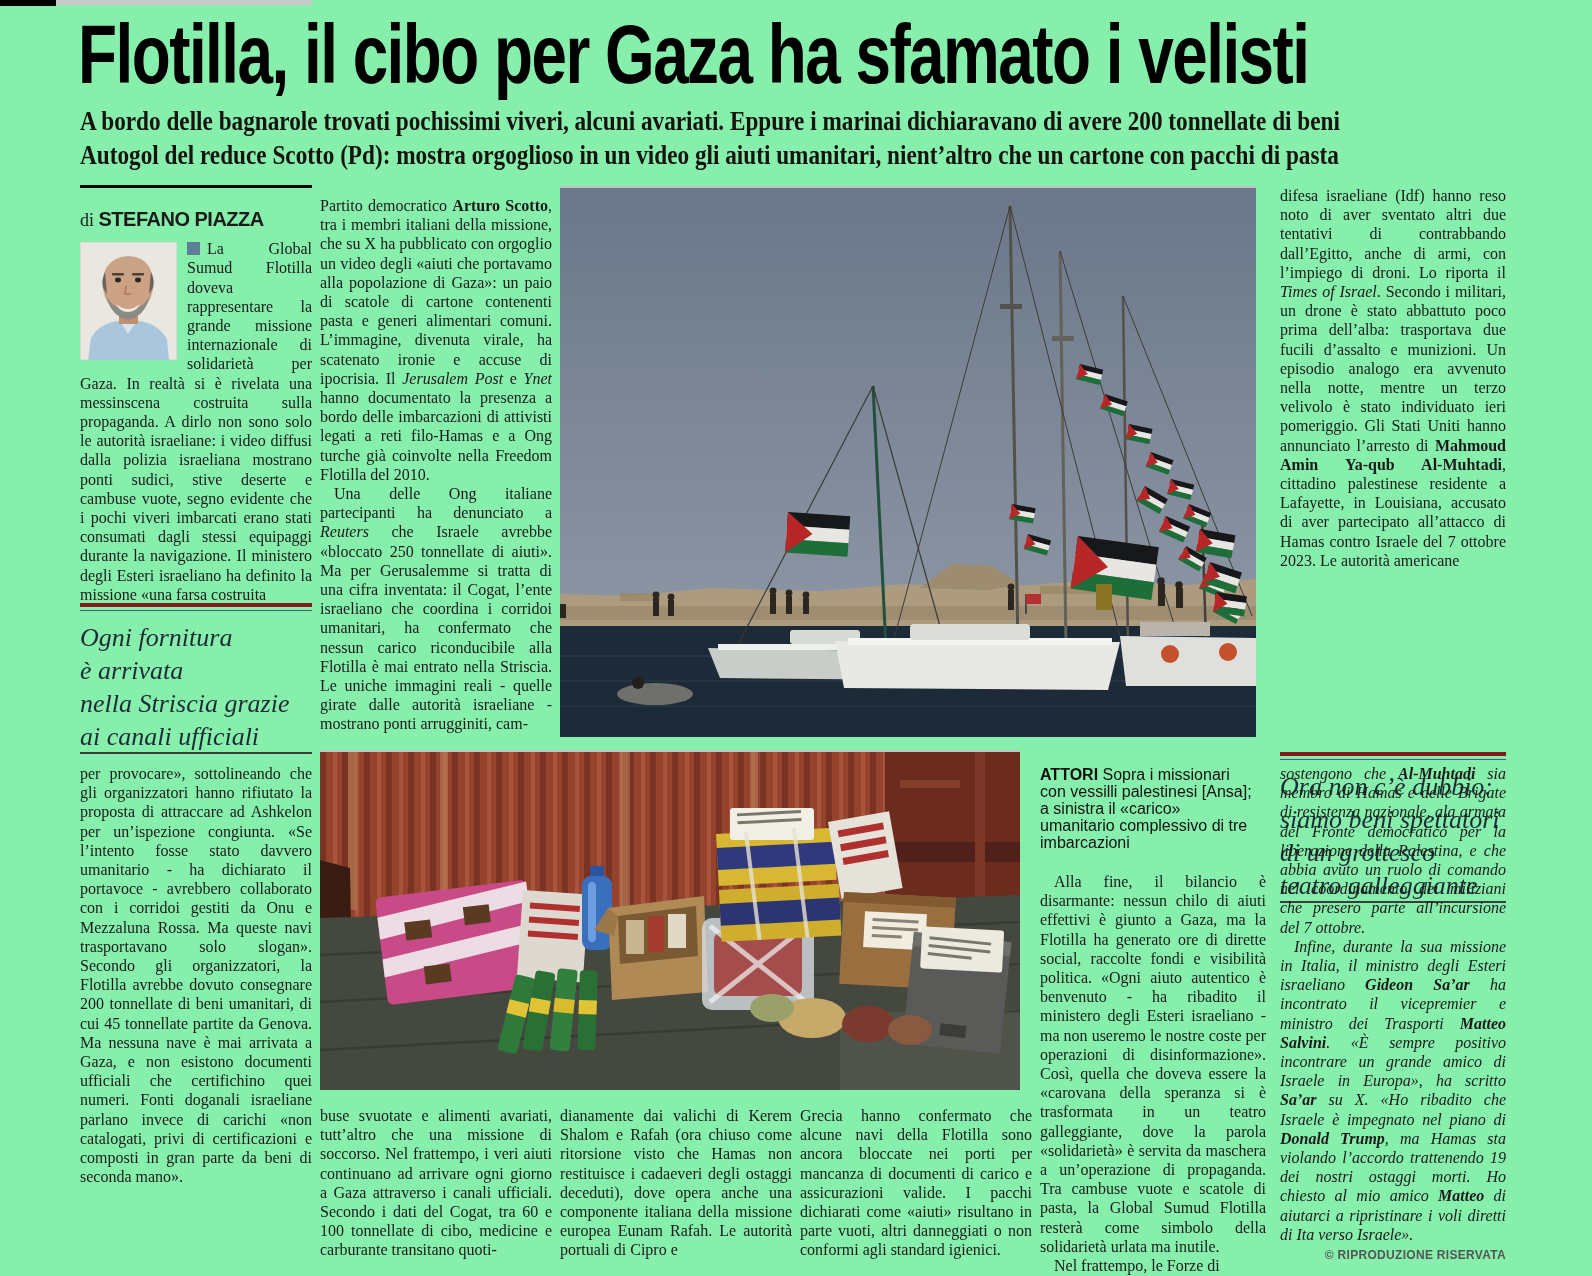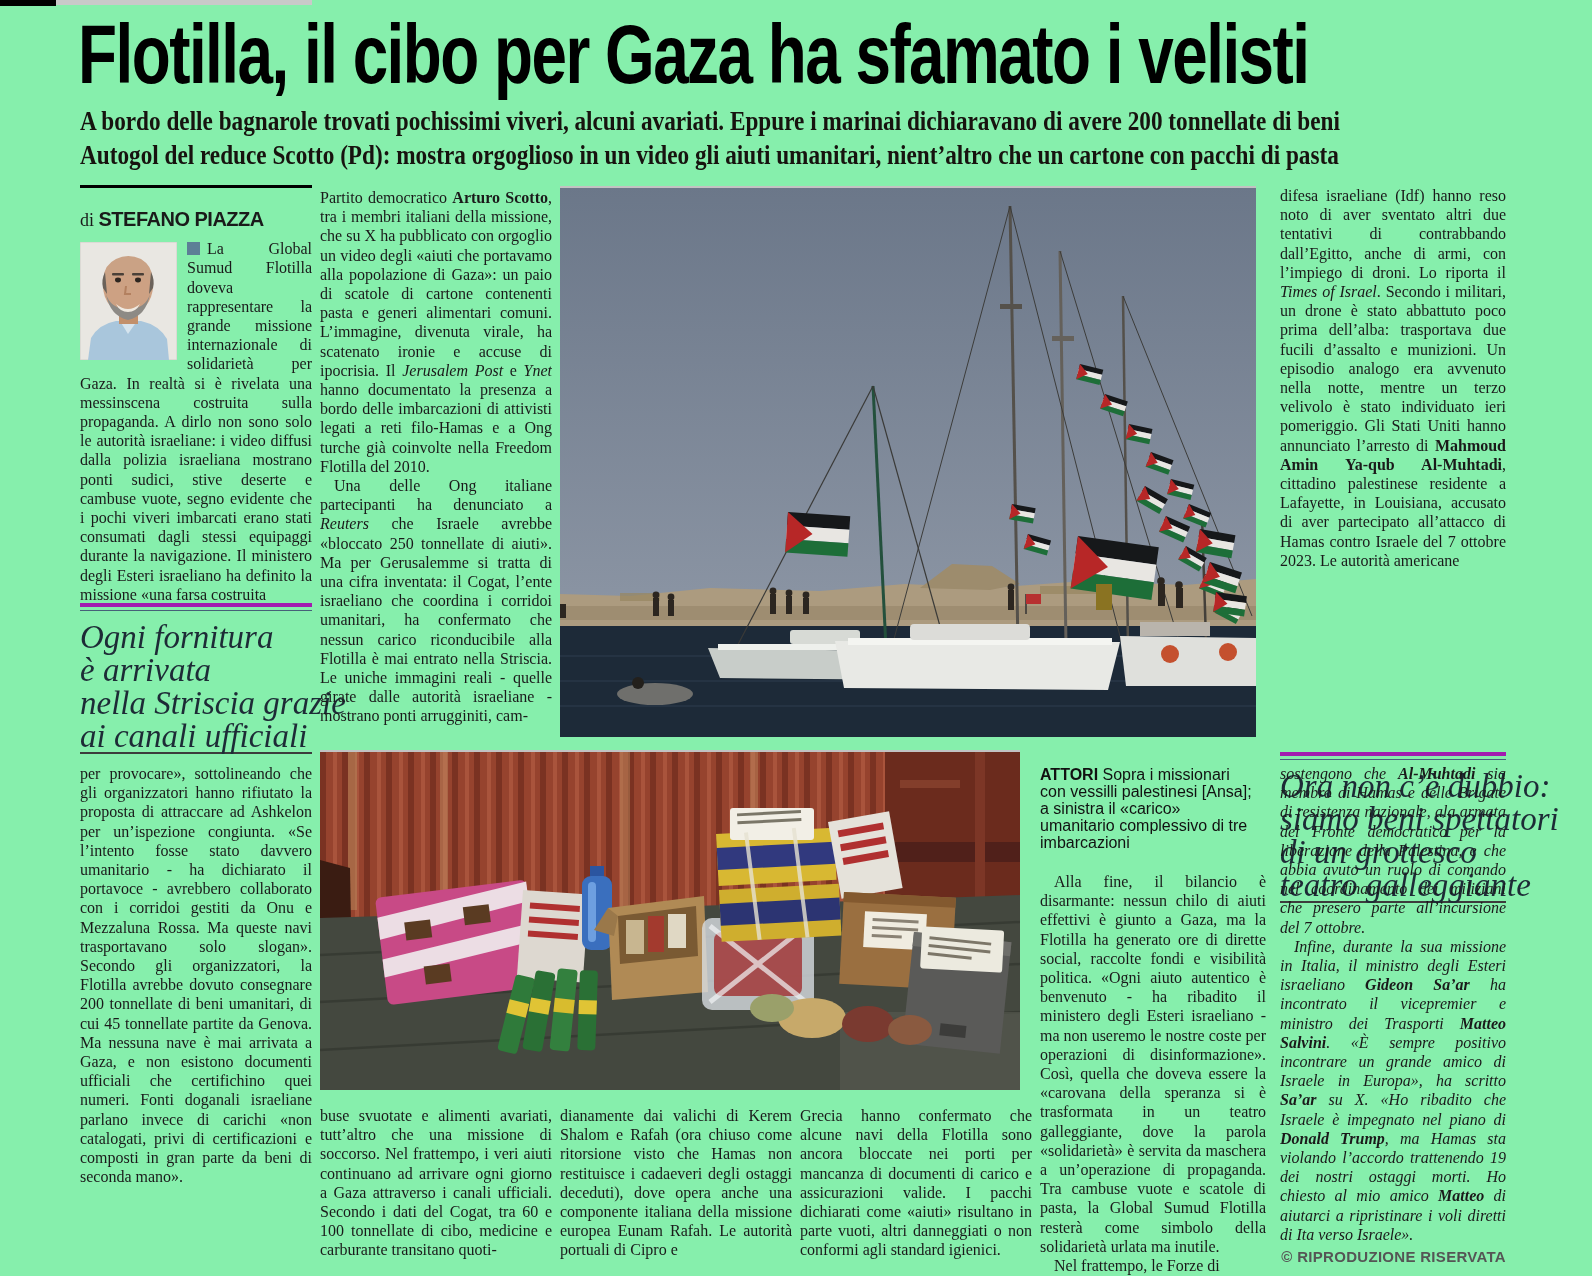--- a/index.html
+++ b/index.html
@@ -23,35 +23,35 @@
   .byline .nm{font-family:"Liberation Sans",sans-serif;font-weight:bold;font-size:20px;letter-spacing:-.5px;}
   
   .bt{font-size:16px;line-height:19.2px;text-align:justify;overflow:hidden;hyphens:auto;}
   .bt p{margin:0;}
   .bt p.ind{text-indent:14px;}
   .b{font-weight:bold;}
   .i{font-style:italic;}
   .sq{display:inline-block;width:13px;height:13px;background:#5d7f96;margin-right:7px;vertical-align:-1px;}
   .headshot{float:left;width:97px;height:118px;margin:3px 10px 2px 0;}
   
-  .pq{border-top:4px solid #a21caf;border-bottom:2px solid #3c3c3c;position:relative;
-      padding-top:14px;font-style:italic;font-size:33px;line-height:33px;color:#1d2b36;height:131px;}
+  .pq{border-top:4px solid #7f1d1d;border-bottom:2px solid #3c3c3c;position:relative;
+      padding-top:14px;font-style:italic;font-size:26px;line-height:33px;color:#1d2b36;height:131px;}
   .pq::before{content:"";position:absolute;top:3px;left:0;width:100%;height:1px;background:#466178;}
   .pq span{display:block;white-space:nowrap;}
   
   .caption{font-family:Liberation Sans, sans-serif;font-size:16px;line-height:17px;color:#111;}
   .cap-label{font-weight:bold;}
   
-  .copyright{font-family:"Liberation Sans",sans-serif;font-size:15px;font-weight:bold;
+  .copyright{font-family:"Liberation Sans",sans-serif;font-size:12px;font-weight:bold;
              color:#555;letter-spacing:.3px;text-align:right;}
   
   #c1t{left:80px;top:185px;width:232px;height:417px;}
   #pq1{left:80px;top:603px;width:232px;}
   #c1b{left:80px;top:764px;width:232px;height:512px;}
-  #c2t{left:320px;top:188px;width:232px;height:551px;}
+  #c2t{left:320px;top:196px;width:232px;height:551px;}
   #c6t{left:1280px;top:186px;width:226px;height:410px;}
   #pq2{left:1280px;top:601px;width:226px;}
   #c6b{left:1280px;top:764px;width:226px;height:482px;font-style:italic;}
   #cr{left:1280px;top:1248px;width:226px;}
   #cap{left:1040px;top:766px;width:214px;}
   #c5{left:1040px;top:872px;width:226px;height:404px;}
   #c2b{left:320px;top:1106px;width:232px;height:170px;}
   #c3b{left:560px;top:1106px;width:232px;height:170px;}
   #c4b{left:800px;top:1106px;width:232px;height:170px;}
   #photoTop{left:560px;top:186px;width:696px;height:551px;}

